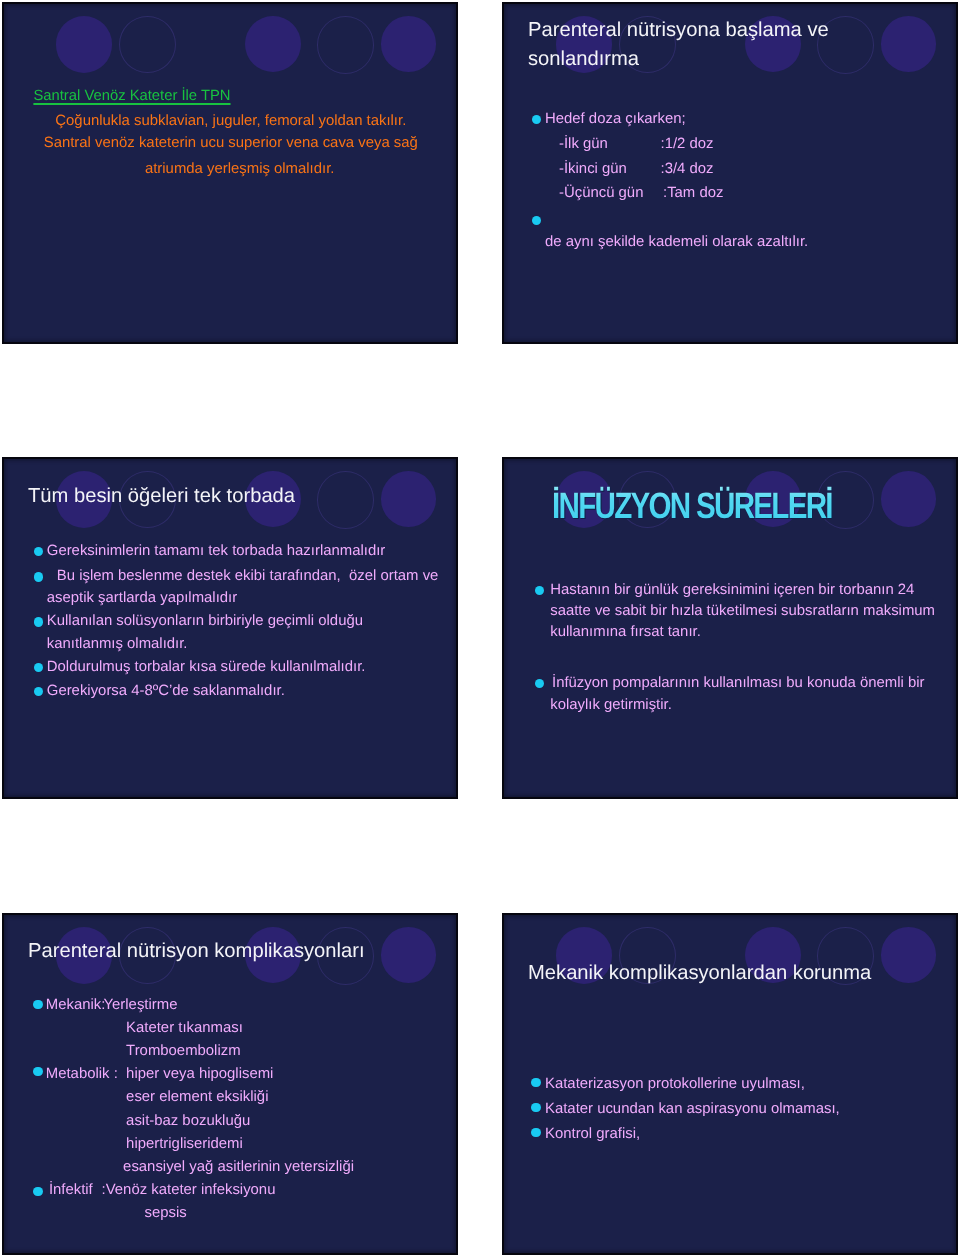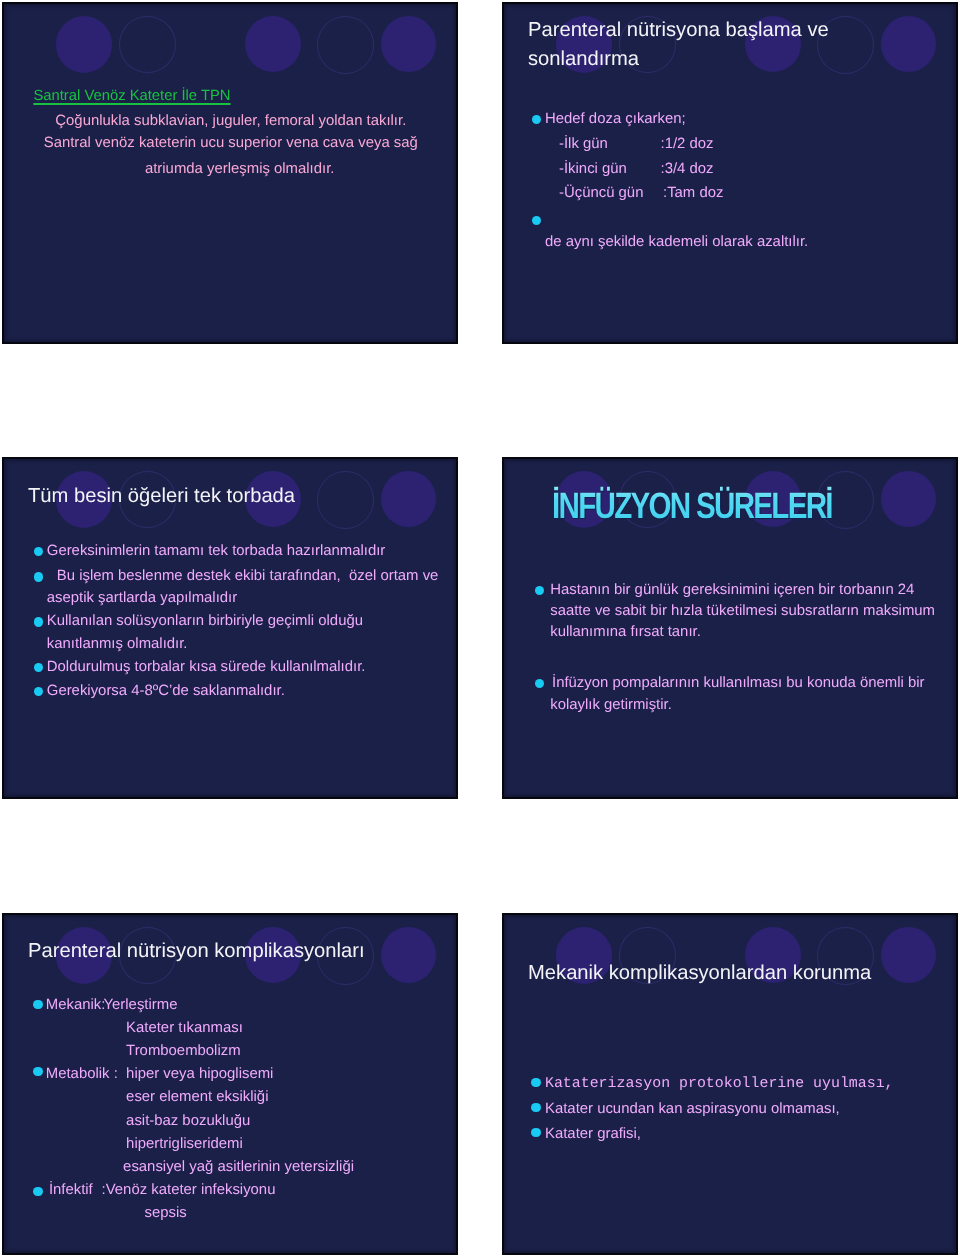--- a/index.html
+++ b/index.html
@@ -10,21 +10,21 @@
   .inner{position:absolute;left:0;top:0;right:0;bottom:0;box-shadow:inset 0 0 4px 1px rgba(8,9,22,0.55);pointer-events:none;}
   .deco{position:absolute;left:0;top:0;width:452px;height:88px;overflow:hidden;}
   .circ{position:absolute;border-radius:50%;}
   .circ.fill{background:#2c2271;filter:blur(0.4px);}
   .circ.ring{border:1.3px solid #2e2c68;box-sizing:border-box;filter:blur(0.4px);}
   .title{position:absolute;color:#f4f4f8;font-size:20.2px;line-height:29.3px;white-space:pre-line;}
   .ln{position:absolute;white-space:pre;color:#f0abfc;font-size:14.9px;}
   .bullet{position:absolute;width:9.6px;height:9.6px;border-radius:50%;background:#19caf2;filter:blur(0.25px);}
   .s1-head{position:absolute;color:#18c140;font-size:14.8px;white-space:pre;
            text-decoration:underline;text-decoration-thickness:1.6px;text-underline-offset:2.6px;}
-  .ctr{position:absolute;white-space:pre;color:#f9a8d4;font-size:14.9px;text-align:center;}
+  .ctr{position:absolute;white-space:pre;color:#f97316;font-size:14.9px;text-align:center;}
   .wordart{position:absolute;font-size:36.6px;font-weight:bold;white-space:pre;
            transform:scaleX(0.81);transform-origin:left top;
            color:#6fe4f5;
            background:linear-gradient(180deg,#8fe9f7 0%,#52d8f2 35%,#45d2ef 80%,#9fedf9 100%);
            -webkit-background-clip:text;background-clip:text;-webkit-text-fill-color:transparent;
            filter:drop-shadow(1px 1px 0 #10204a) drop-shadow(0.5px 0.5px 0.6px #16254d);
            letter-spacing:-2.15px;}
 </style>
 </head>
 <body>
@@ -143,20 +143,20 @@
     <div class="deco">
       <span class="circ fill" style="left:51.5px;top:12.4px;width:56.5px;height:56.5px"></span>
       <span class="circ ring" style="left:115.2px;top:11.8px;width:56.8px;height:57.2px"></span>
       <span class="circ fill" style="left:241.1px;top:12.4px;width:55.5px;height:55.9px"></span>
       <span class="circ ring" style="left:312.5px;top:12.1px;width:57.1px;height:57.5px"></span>
       <span class="circ fill" style="left:376.8px;top:12.2px;width:55.3px;height:55.8px"></span>
     </div>
     <div class="inner"></div>
       <div class="title" style="left:24px;top:44px;width:430px">Mekanik komplikasyonlardan korunma</div>
       <span class="bullet" style="left:27.0px;top:162.7px"></span>
-      <div class="ln" style="left:41px;top:161.0px;font-family:Liberation Mono, monospace;">Kataterizasyon protokollerine uyulması,</div>
+      <div class="ln" style="left:41px;top:161.0px;">Kataterizasyon protokollerine uyulması,</div>
       <span class="bullet" style="left:27.0px;top:187.7px"></span>
       <div class="ln" style="left:41px;top:186.0px;">Katater ucundan kan aspirasyonu olmaması,</div>
       <span class="bullet" style="left:27.0px;top:212.5px"></span>
-      <div class="ln" style="left:41px;top:210.8px;">Katater grafisi,</div>
+      <div class="ln" style="left:41px;top:210.8px;">Kontrol grafisi,</div>
   </div>
 
 </div>
 
 </body></html>

